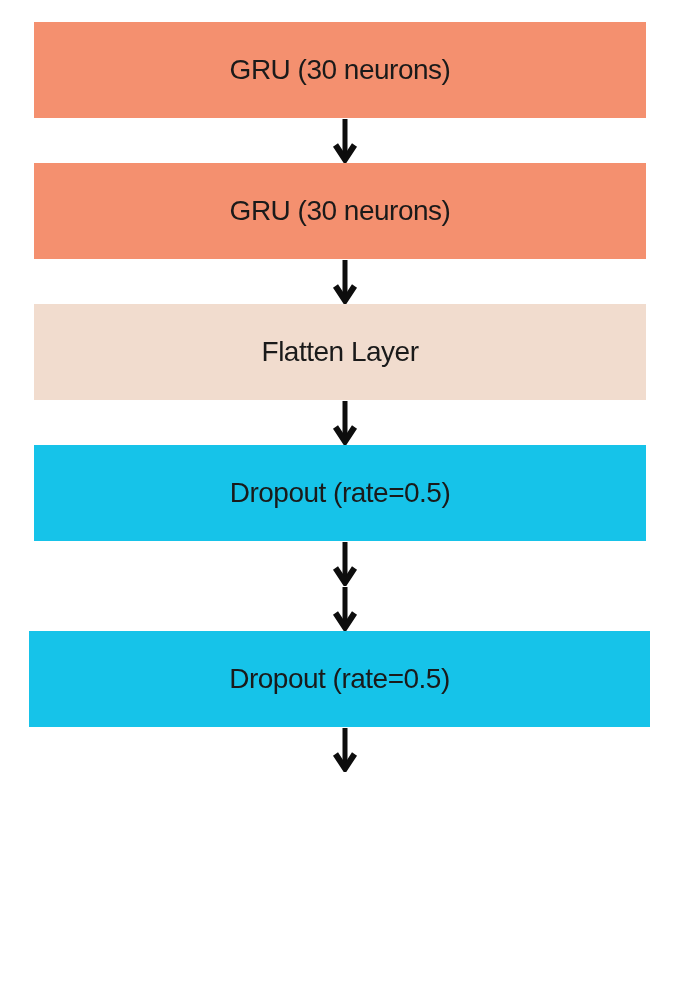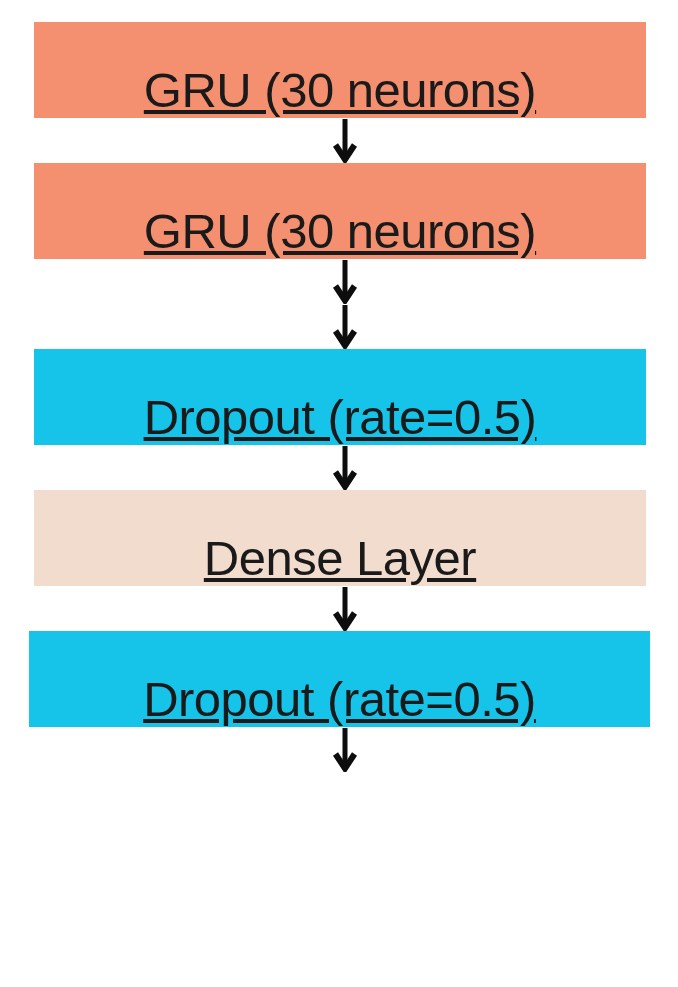--- a/index.html
+++ b/index.html
@@ -24,28 +24,27 @@
     left: 0;
     width: 678px;
     display: flex;
     flex-direction: column;
   }
   .node {
     height: 96px;
     margin-left: 34px;
     margin-right: 32px;
     display: flex;
-    align-items: flex-end;
+    align-items: center;
     justify-content: center;
-    font-size: 49px;
+    font-size: 28px;
     font-weight: 300;
     letter-spacing: -0.5px;
     color: var(--text-color, #1a1a1a);
     white-space: nowrap;
-    text-decoration: underline;
   }
   .node--wide {
     margin-left: 29px;
     margin-right: 28px;
   }
   .gap {
     height: 45px;
     display: flex;
     align-items: center;
     justify-content: center;
@@ -81,42 +80,42 @@
       <span>GRU (30 neurons)</span>
     </div>
 
     <div class="gap">
       <svg class="arrow-svg" width="26" height="45" viewBox="0 0 26 45">
         <line x1="13" y1="1" x2="13" y2="40" stroke-width="5"></line>
         <polyline points="3.5,27 13,41.5 22.5,27" stroke-width="6" stroke-linejoin="miter"></polyline>
       </svg>
     </div>
 
+    <div class="node" style="background-color: rgb(241, 220, 206);">
+      <span>Flatten Layer</span>
+    </div>
 
     <div class="gap">
       <svg class="arrow-svg" width="26" height="45" viewBox="0 0 26 45">
         <line x1="13" y1="1" x2="13" y2="40" stroke-width="5"></line>
         <polyline points="3.5,27 13,41.5 22.5,27" stroke-width="6" stroke-linejoin="miter"></polyline>
       </svg>
     </div>
 
     <div class="node" style="background-color: rgb(22, 195, 233);">
       <span>Dropout (rate=0.5)</span>
     </div>
 
     <div class="gap">
       <svg class="arrow-svg" width="26" height="45" viewBox="0 0 26 45">
         <line x1="13" y1="1" x2="13" y2="40" stroke-width="5"></line>
         <polyline points="3.5,27 13,41.5 22.5,27" stroke-width="6" stroke-linejoin="miter"></polyline>
       </svg>
     </div>
 
-    <div class="node" style="background-color: rgb(241, 220, 206);">
-      <span>Dense Layer</span>
-    </div>
 
     <div class="gap">
       <svg class="arrow-svg" width="26" height="45" viewBox="0 0 26 45">
         <line x1="13" y1="1" x2="13" y2="40" stroke-width="5"></line>
         <polyline points="3.5,27 13,41.5 22.5,27" stroke-width="6" stroke-linejoin="miter"></polyline>
       </svg>
     </div>
 
     <div class="node node--wide" style="background-color: rgb(22, 195, 233);">
       <span>Dropout (rate=0.5)</span>

